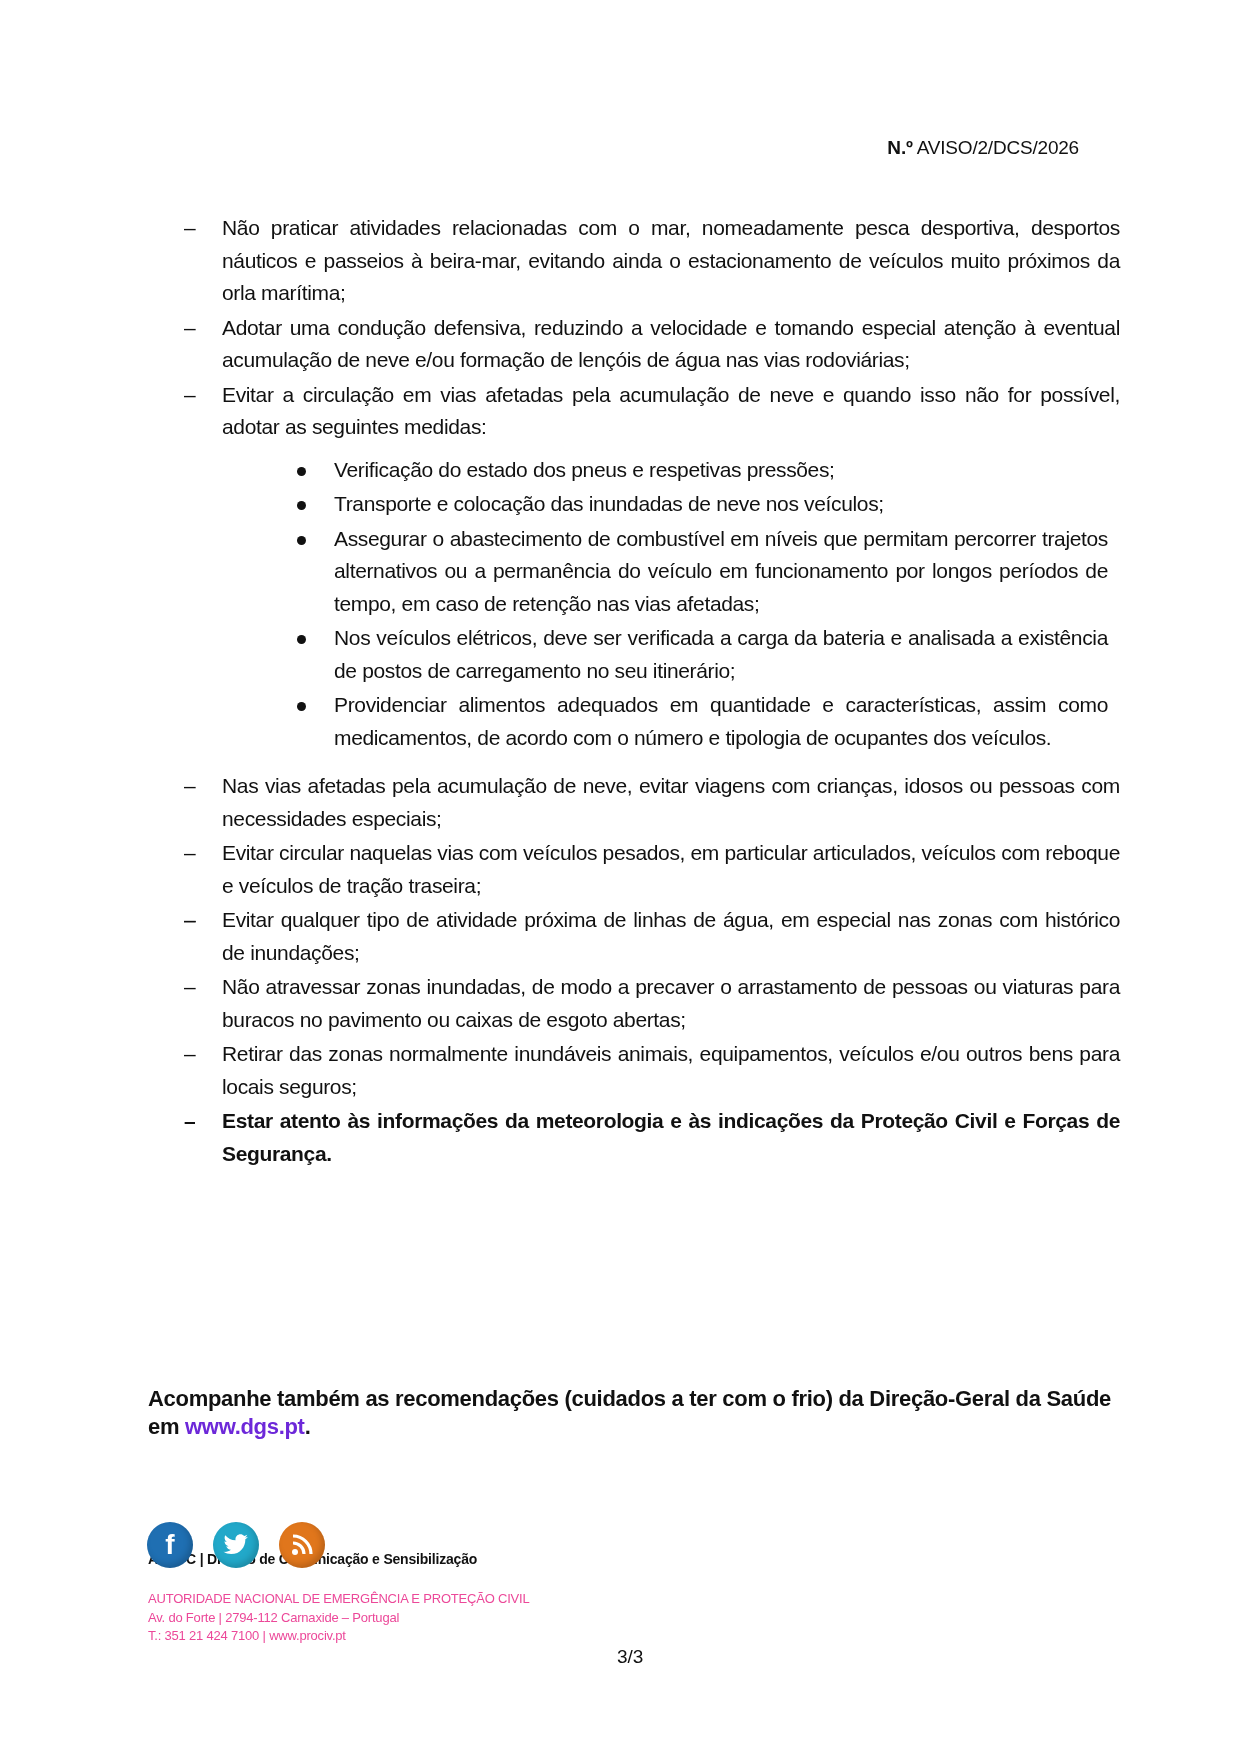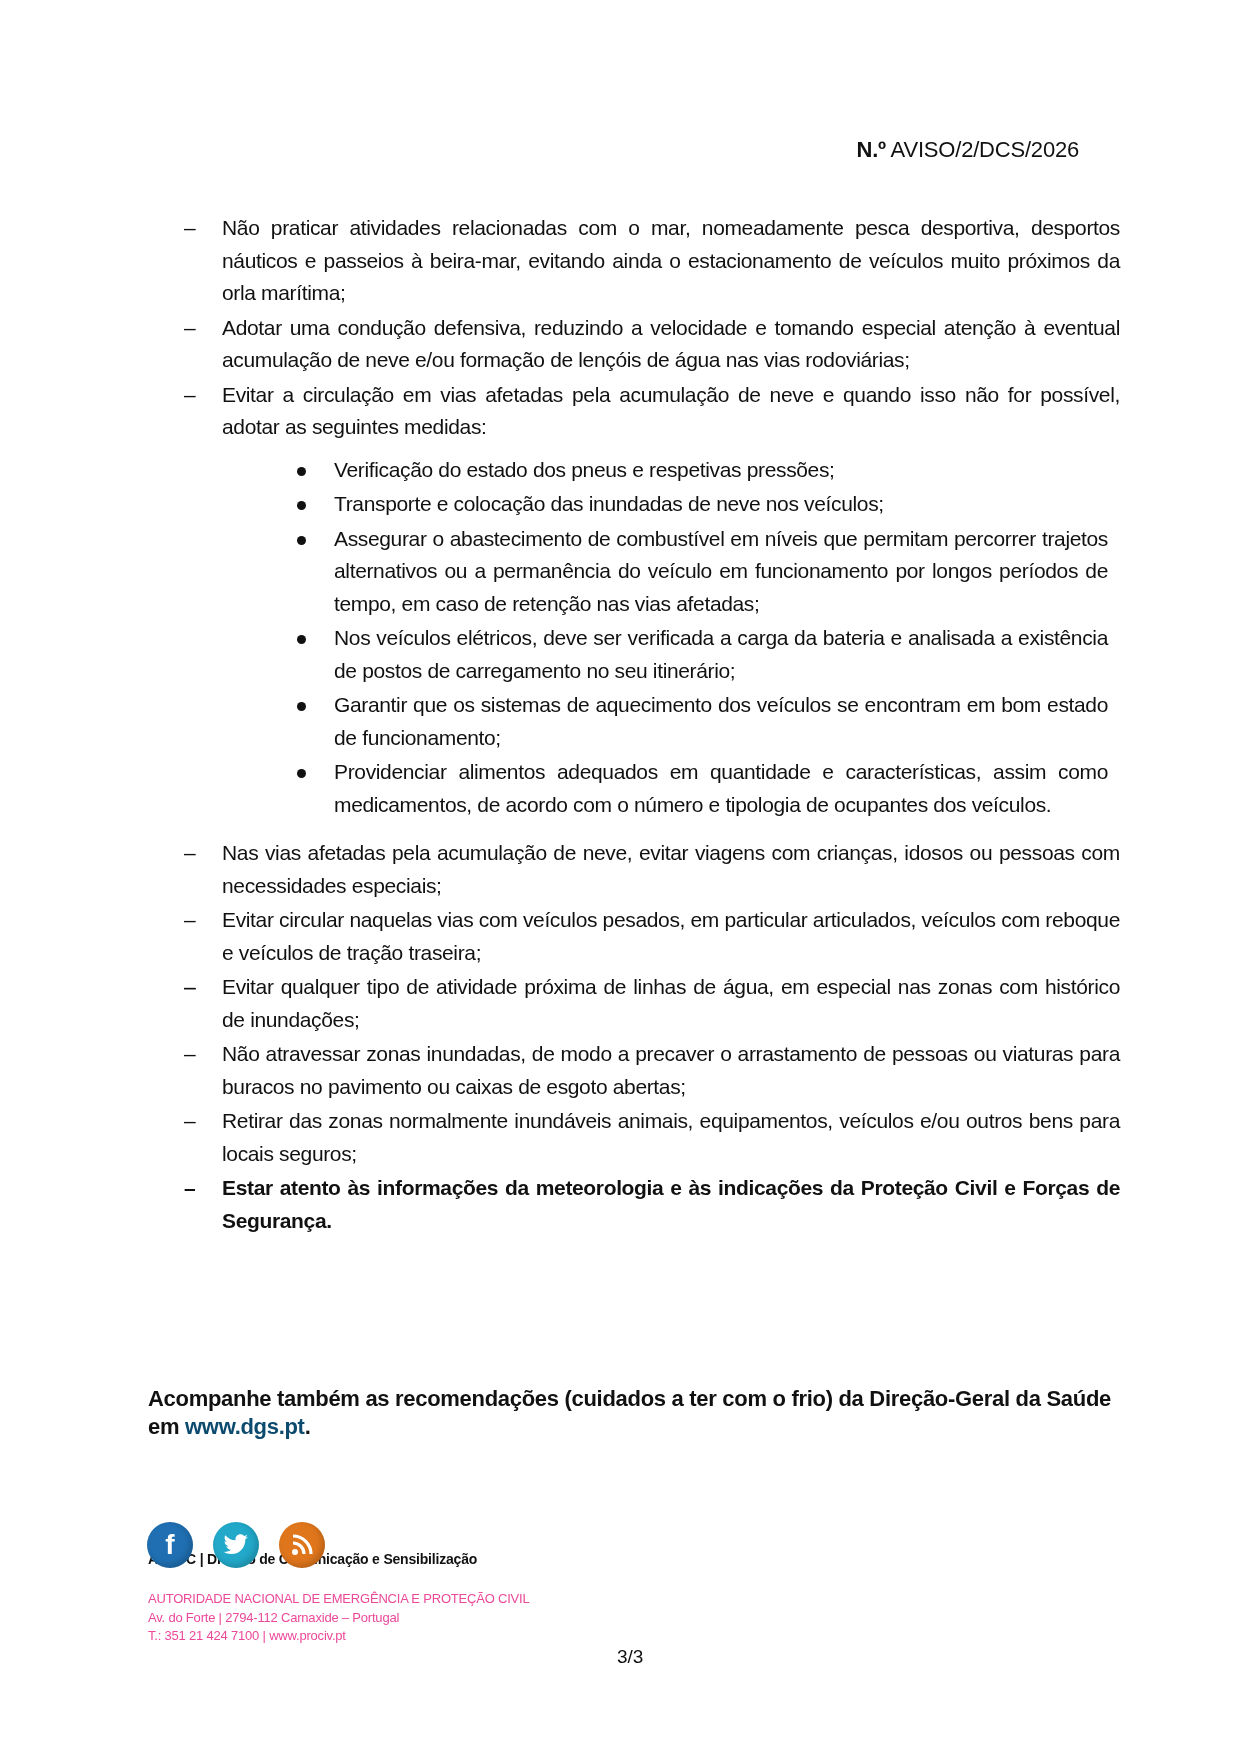--- a/index.html
+++ b/index.html
@@ -2,21 +2,21 @@
 <html><head>
 <meta charset="utf-8">
 <style>
   html, body { margin: 0; padding: 0; background: #ffffff; }
   body {
     width: 1241px; height: 1754px; position: relative; overflow: hidden;
     font-family: "Liberation Sans", "DejaVu Sans", sans-serif; color: #111;
   }
   .ref {
     position: absolute; top: 137px; right: 162px;
-    font-size: 22px; letter-spacing: -0.2px;
+    font-size: 19px; letter-spacing: -0.2px;
   }
   .ref b { font-weight: bold; }
   .content {
     position: absolute; left: 178px; top: 212px; width: 942px;
     font-size: 21px; line-height: 32.5px; letter-spacing: -0.35px;
   }
   .dash-item {
     position: relative; padding-left: 44px; text-align: justify;
     margin-bottom: 2px;
   }
@@ -72,39 +72,38 @@
   <div id="before">
       <div class="dash-item"><span class="dash">–</span><span>Não praticar atividades relacionadas com o mar, nomeadamente pesca desportiva, desportos náuticos e passeios à beira-mar, evitando ainda o estacionamento de veículos muito próximos da orla marítima;</span></div>
       <div class="dash-item"><span class="dash">–</span><span>Adotar uma condução defensiva, reduzindo a velocidade e tomando especial atenção à eventual acumulação de neve e/ou formação de lençóis de água nas vias rodoviárias;</span></div>
       <div class="dash-item"><span class="dash">–</span><span>Evitar a circulação em vias afetadas pela acumulação de neve e quando isso não for possível, adotar as seguintes medidas:</span></div>
     </div>
   <div class="sublist" id="sub">
       <div class="bullet-item"><span class="bullet"></span><span>Verificação do estado dos pneus e respetivas pressões;</span></div>
       <div class="bullet-item"><span class="bullet"></span><span>Transporte e colocação das inundadas de neve nos veículos;</span></div>
       <div class="bullet-item"><span class="bullet"></span><span>Assegurar o abastecimento de combustível em níveis que permitam percorrer trajetos alternativos ou a permanência do veículo em funcionamento por longos períodos de tempo, em caso de retenção nas vias afetadas;</span></div>
       <div class="bullet-item"><span class="bullet"></span><span>Nos veículos elétricos, deve ser verificada a carga da bateria e analisada a existência de postos de carregamento no seu itinerário;</span></div>
-      <div class="bullet-item"><span class="bullet"></span><span>Garantir que os sistemas de aquecimento dos veículos se encontram em bom estado de funcionamento;</span></div>
       <div class="bullet-item"><span class="bullet"></span><span>Providenciar alimentos adequados em quantidade e características, assim como medicamentos, de acordo com o número e tipologia de ocupantes dos veículos.</span></div>
     </div>
   <div id="after">
       <div class="dash-item"><span class="dash">–</span><span>Nas vias afetadas pela acumulação de neve, evitar viagens com crianças, idosos ou pessoas com necessidades especiais;</span></div>
       <div class="dash-item"><span class="dash">–</span><span>Evitar circular naquelas vias com veículos pesados, em particular articulados, veículos com reboque e veículos de tração traseira;</span></div>
       <div class="dash-item"><span class="dash">–</span></div>
       <div class="dash-item"><span class="dash">–</span><span>Evitar qualquer tipo de atividade próxima de linhas de água, em especial nas zonas com histórico de inundações;</span></div>
       <div class="dash-item"><span class="dash">–</span><span>Não atravessar zonas inundadas, de modo a precaver o arrastamento de pessoas ou viaturas para buracos no pavimento ou caixas de esgoto abertas;</span></div>
       <div class="dash-item"><span class="dash">–</span><span>Retirar das zonas normalmente inundáveis animais, equipamentos, veículos e/ou outros bens para locais seguros;</span></div>
     </div>
   <div class="dash-item bold">
     <span class="dash">–</span>
     <span>Estar atento às informações da meteorologia e às indicações da Proteção Civil e Forças de Segurança.</span>
   </div>
 </div>
 
 <div class="note">
-  <span>Acompanhe também as recomendações (cuidados a ter com o frio) da Direção-Geral da Saúde em </span><a href="#" style="color: #0c4a6e;">www.dgs.pt</a><span>.</span>
+  <span>Acompanhe também as recomendações (cuidados a ter com o frio) da Direção-Geral da Saúde em </span><a href="#" style="color: #6d28d9;">www.dgs.pt</a><span>.</span>
 </div>
 
 <div class="signature">ANEPC | Divisão de Comunicação e Sensibilização</div>
 
 <div class="social">
   <div class="ic" id="ic0" style="background:#1f6fb2;font-size:28px;font-family:'Liberation Sans',sans-serif;">
     <span>f</span>
   </div>
   <div class="ic" id="ic1" style="background:#22a8c9;">
     <svg width="26" height="22" viewBox="0 0 24 20">

